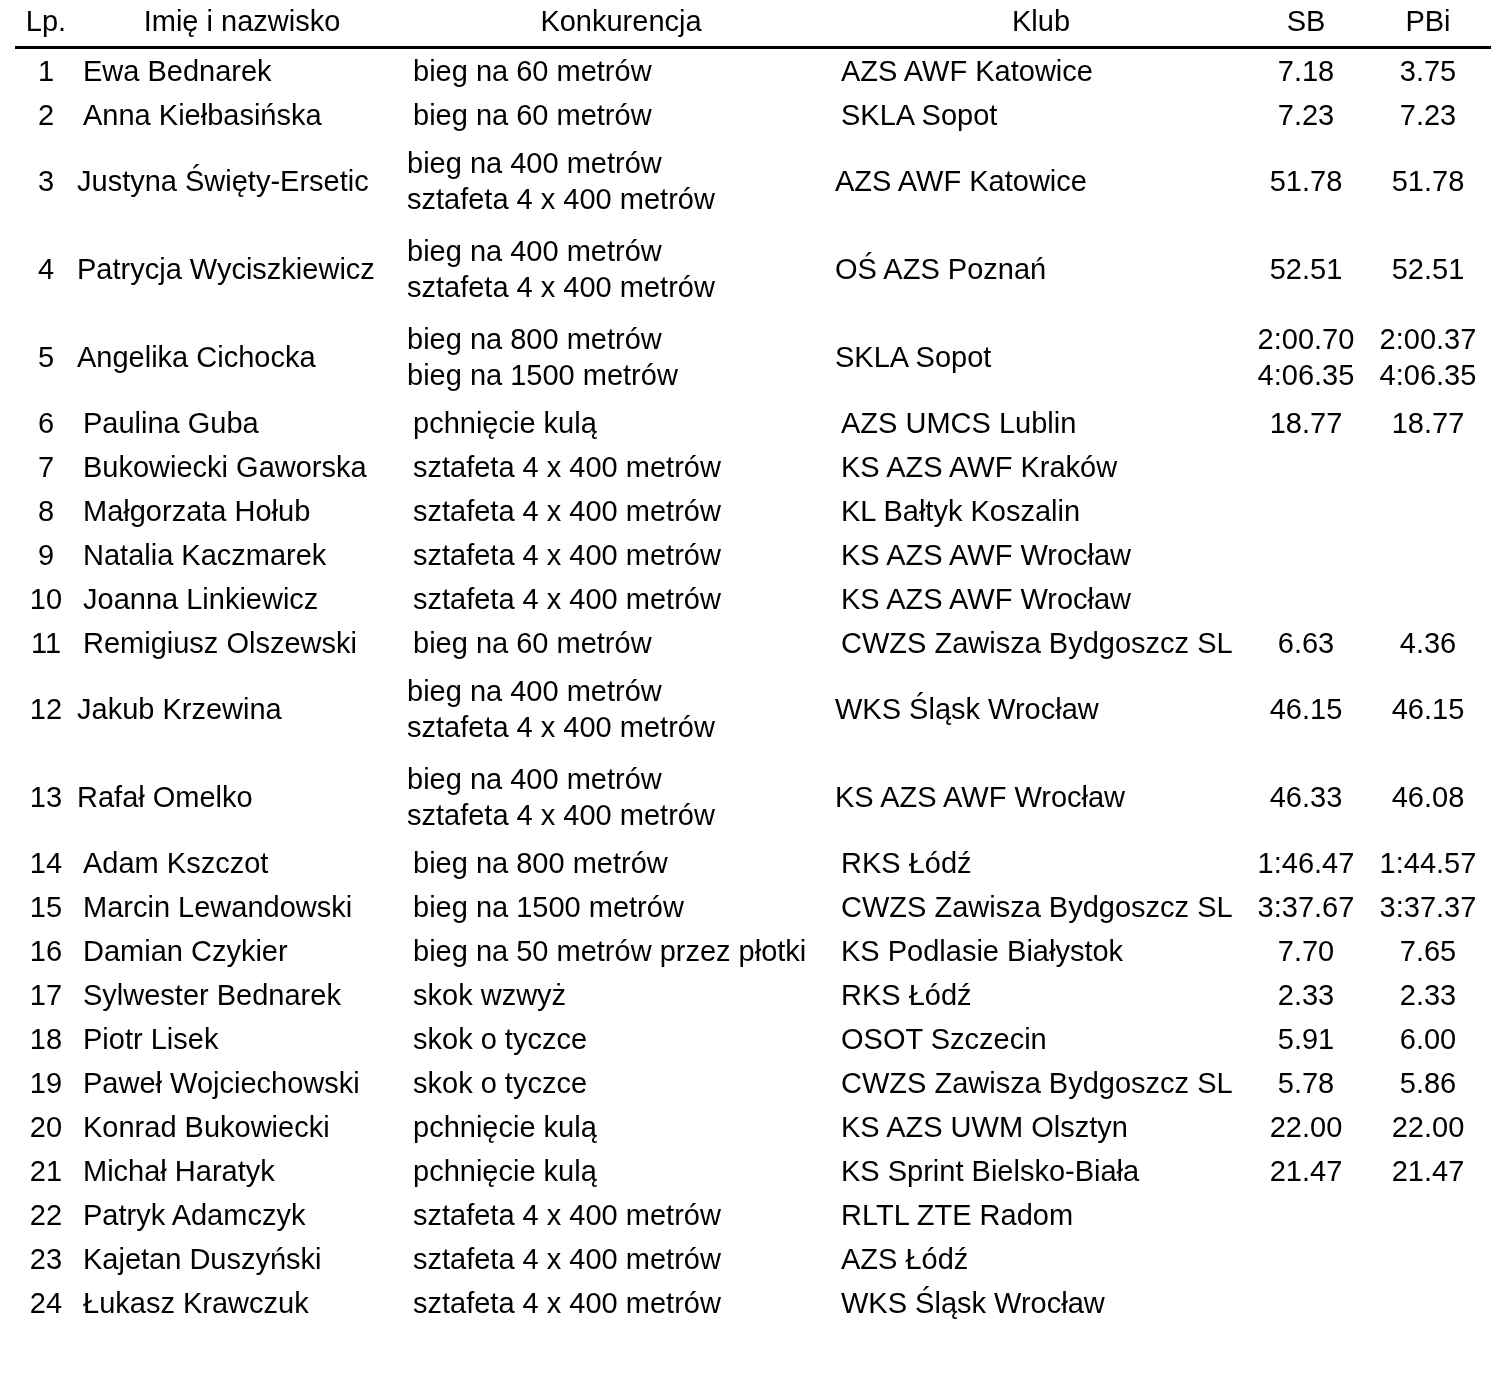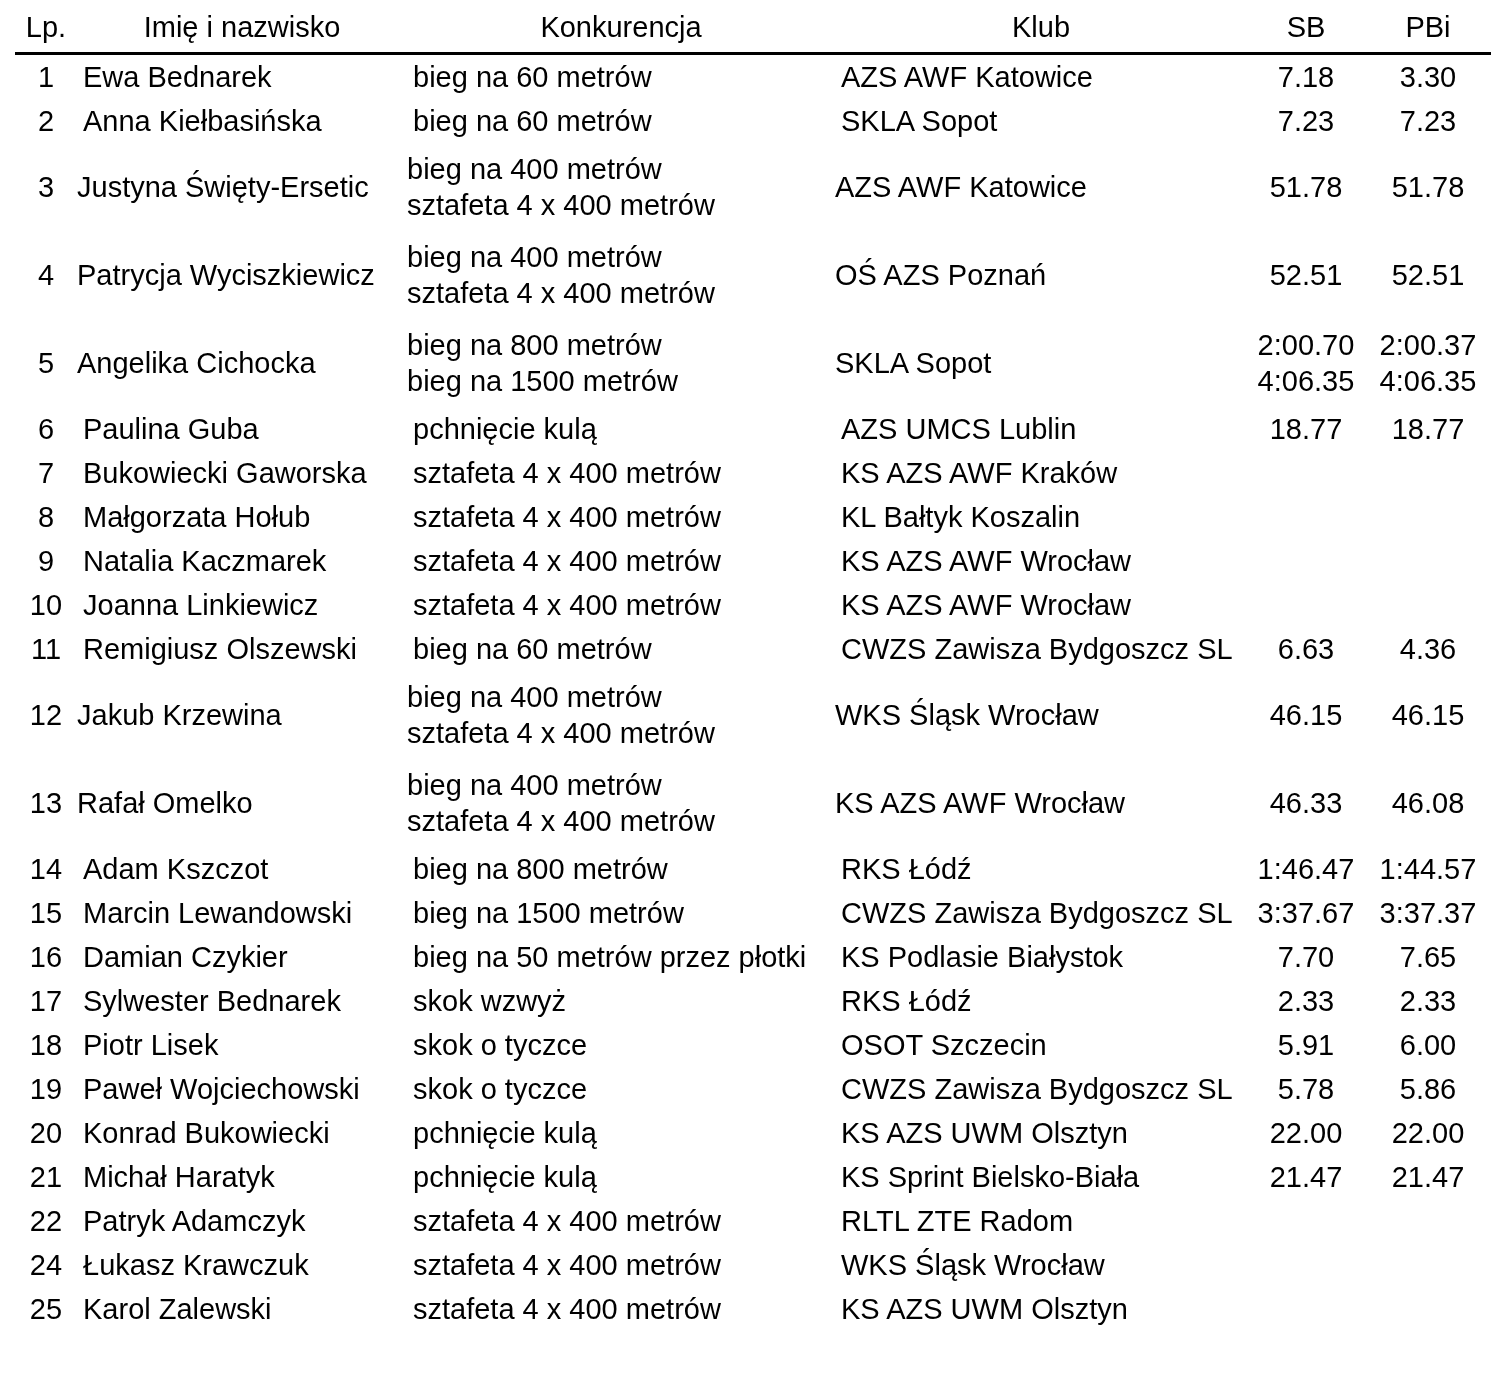--- a/index.html
+++ b/index.html
@@ -26,21 +26,21 @@
   col.c-lp   { width: 62px; }
   col.c-name { width: 330px; }
   col.c-event{ width: 428px; }
   col.c-club { width: 412px; }
   col.c-sb   { width: 118px; }
   col.c-pbi  { width: 126px; }
 
   thead th {
     font-weight: normal;
     line-height: 36px;
-    padding: 9px 0 7px 0;
+    padding: 3px 0 7px 0;
     border-bottom: 3px solid #000000;
     text-align: center;
     white-space: nowrap;
   }
   tbody td {
     vertical-align: middle;
     padding: 4px 0;
   }
   tr.tall td {
     padding: 8px 0;
@@ -86,21 +86,21 @@
           <td class="al">
             <div class="line">bieg na 60 metrów</div>
           </td>
           <td class="al">
             <div class="line">AZS AWF Katowice</div>
           </td>
           <td class="ac">
             <div class="line">7.18</div>
           </td>
           <td class="ac">
-            <div class="line">3.30</div>
+            <div class="line">3.75</div>
           </td>
         </tr>
         <tr>
           <td class="ac">
             <div class="line">2</div>
           </td>
           <td class="al">
             <div class="line">Anna Kiełbasińska</div>
           </td>
           <td class="al">
@@ -498,45 +498,45 @@
             <div class="line">sztafeta 4 x 400 metrów</div>
           </td>
           <td class="al">
             <div class="line">RLTL ZTE Radom</div>
           </td>
           <td class="ac"></td>
           <td class="ac"></td>
         </tr>
         <tr>
           <td class="ac">
+            <div class="line">23</div>
+          </td>
+          <td class="al">
+            <div class="line">Kajetan Duszyński</div>
+          </td>
+          <td class="al">
+            <div class="line">sztafeta 4 x 400 metrów</div>
+          </td>
+          <td class="al">
+            <div class="line">AZS Łódź</div>
+          </td>
+          <td class="ac"></td>
+          <td class="ac"></td>
+        </tr>
+        <tr>
+          <td class="ac">
             <div class="line">24</div>
           </td>
           <td class="al">
             <div class="line">Łukasz Krawczuk</div>
           </td>
           <td class="al">
             <div class="line">sztafeta 4 x 400 metrów</div>
           </td>
           <td class="al">
             <div class="line">WKS Śląsk Wrocław</div>
-          </td>
-          <td class="ac"></td>
-          <td class="ac"></td>
-        </tr>
-        <tr>
-          <td class="ac">
-            <div class="line">25</div>
-          </td>
-          <td class="al">
-            <div class="line">Karol Zalewski</div>
-          </td>
-          <td class="al">
-            <div class="line">sztafeta 4 x 400 metrów</div>
-          </td>
-          <td class="al">
-            <div class="line">KS AZS UWM Olsztyn</div>
           </td>
           <td class="ac"></td>
           <td class="ac"></td>
         </tr>
       </tbody>
   </table>
 </div>
 
 </body></html>

